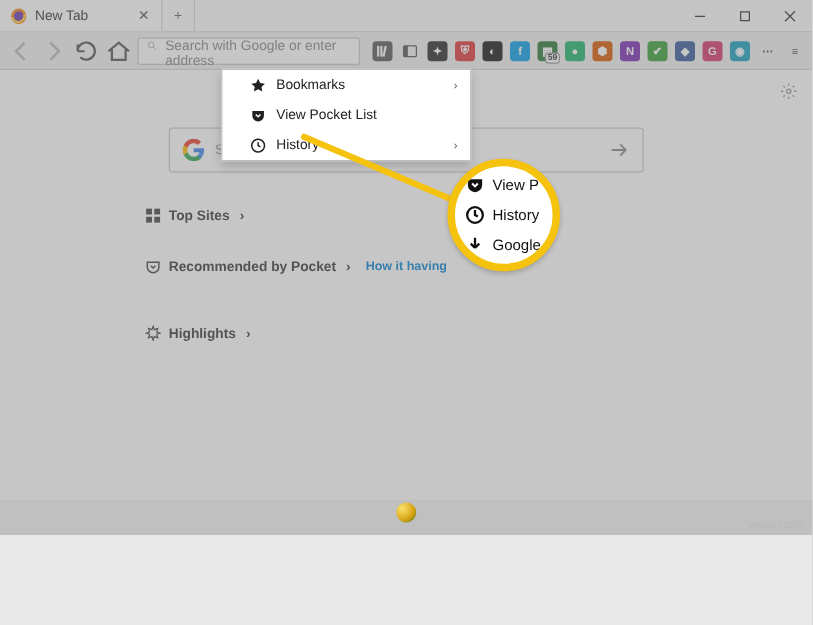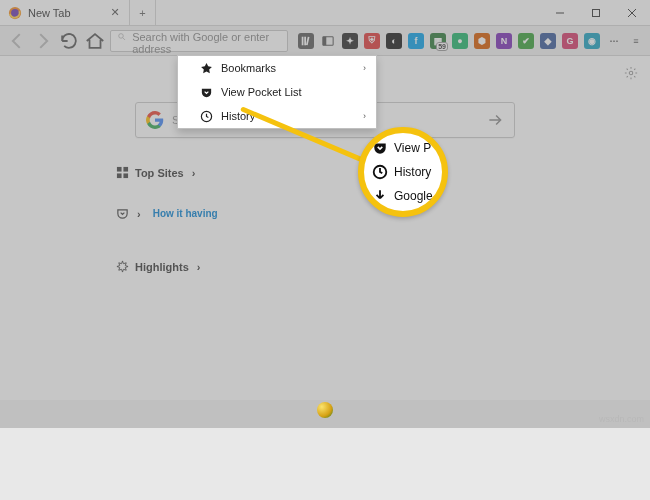--- a/index.html
+++ b/index.html
@@ -194,20 +194,21 @@
       <span class="chev">›</span>
     </div>
 
     <div class="section" style="font-weight:600;">
       <span class="ico">
           <svg viewBox="0 0 14 14">
             <path d="M2 3h10v4a5 5 0 0 1-10 0z" fill="none" stroke="#444" stroke-width="1.3"></path>
             <path d="M5 6l2 2 2-2" fill="none" stroke="#444" stroke-width="1.3"></path>
           </svg>
         </span>
+      <span>Recommended by Pocket</span>
       <span class="chev">›</span>
       <span class="link">How it having</span>
     </div>
 
     <div class="section third">
       <span class="ico">
           <svg viewBox="0 0 14 14">
             <path d="M7 1l1 3 3-1-1 3 3 1-3 1 1 3-3-1-1 3-1-3-3 1 1-3-3-1 3-1-1-3 3 1z" fill="none" stroke="#444" stroke-width="1"></path>
           </svg>
         </span>

